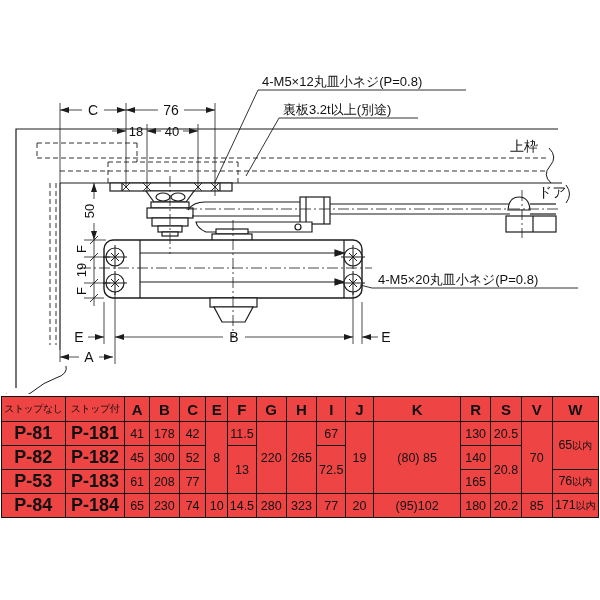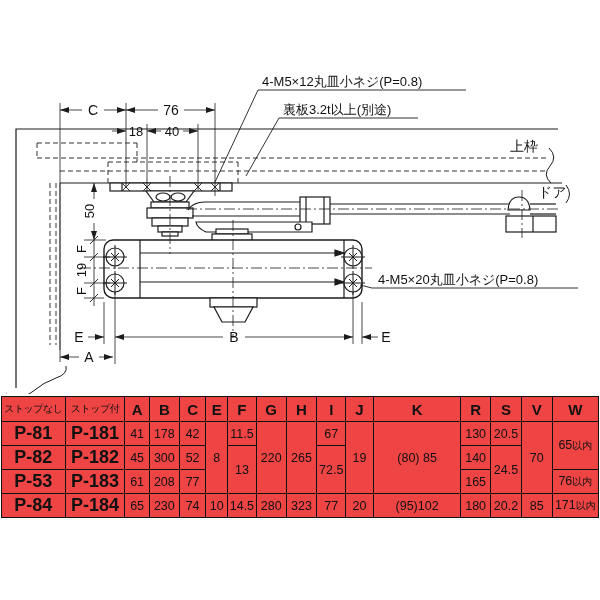--- a/index.html
+++ b/index.html
@@ -281,21 +281,21 @@
     </tr>
     <tr>
       <td class="cell-model">P-82</td>
       <td class="cell-model">P-182</td>
       <td class="cell-val">45</td>
       <td class="cell-val">300</td>
       <td class="cell-val">52</td>
       <td class="cell-val" rowspan="2">13</td>
       <td class="cell-val" rowspan="2">72.5</td>
       <td class="cell-val">140</td>
-      <td class="cell-val" rowspan="2">24.5</td>
+      <td class="cell-val" rowspan="2">20.8</td>
     </tr>
     <tr>
       <td class="cell-model">P-53</td>
       <td class="cell-model">P-183</td>
       <td class="cell-val">61</td>
       <td class="cell-val">208</td>
       <td class="cell-val">77</td>
       <td class="cell-val">165</td>
       <td class="cell-val"><span>76</span><span class="sfx">以内</span></td>
     </tr>

